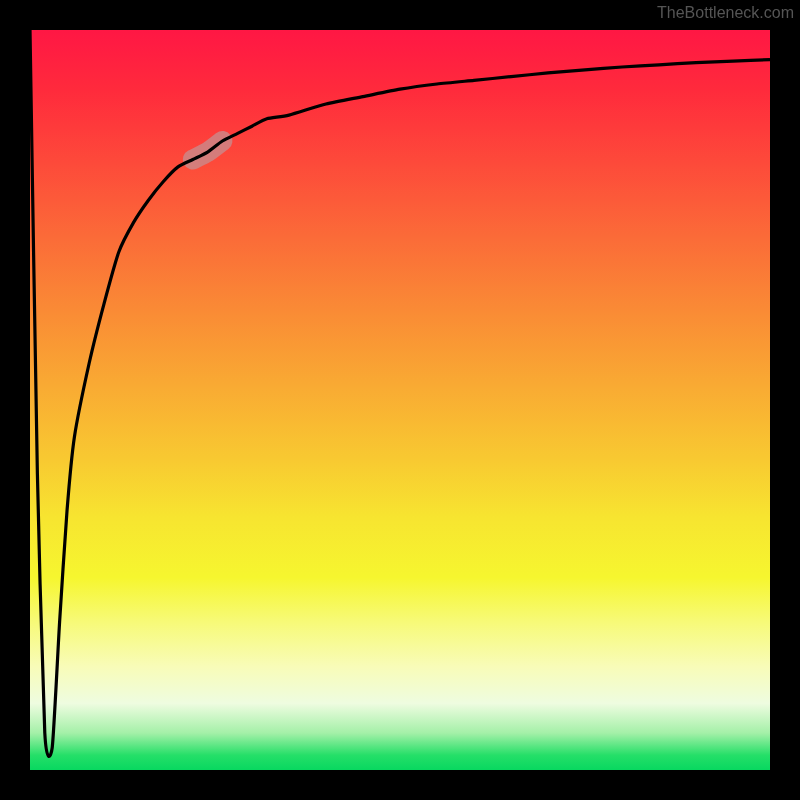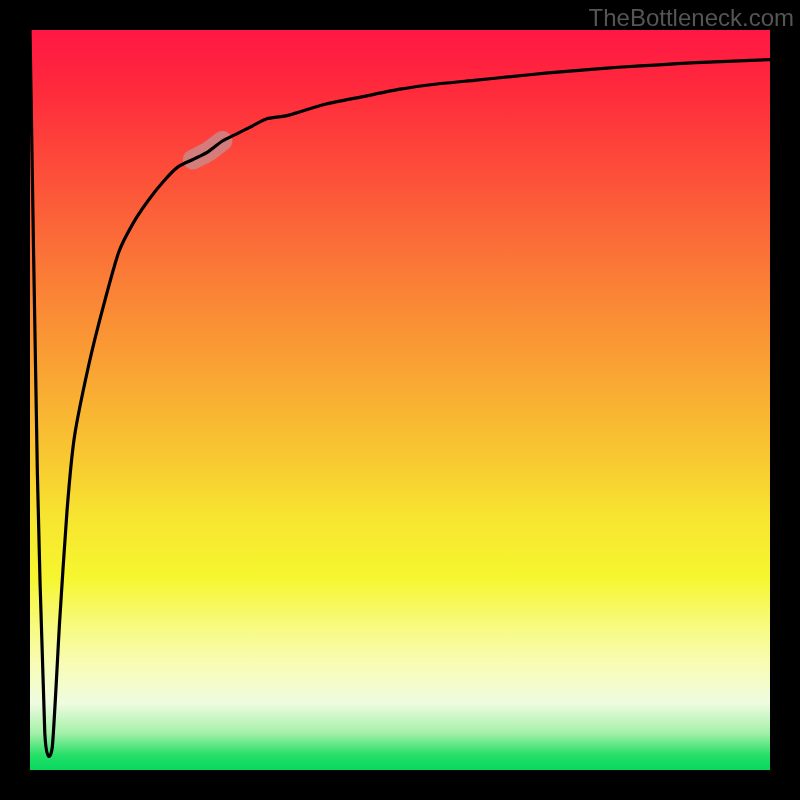--- a/index.html
+++ b/index.html
@@ -45,21 +45,21 @@
     left: 0;
     top: 0;
     width: 740px;
     height: 740px;
   }
   #attribution {
     position: absolute;
     right: 6px;
     top: 4px;
     color: #555;
-    font-size: 24px;
+    font-size: 16px;
     letter-spacing: 0px;
     font-weight: 400;
     user-select: none;
     margin-left: 47px;
   }
 </style>
 </head>
 <body>
 
 <div id="frame">

